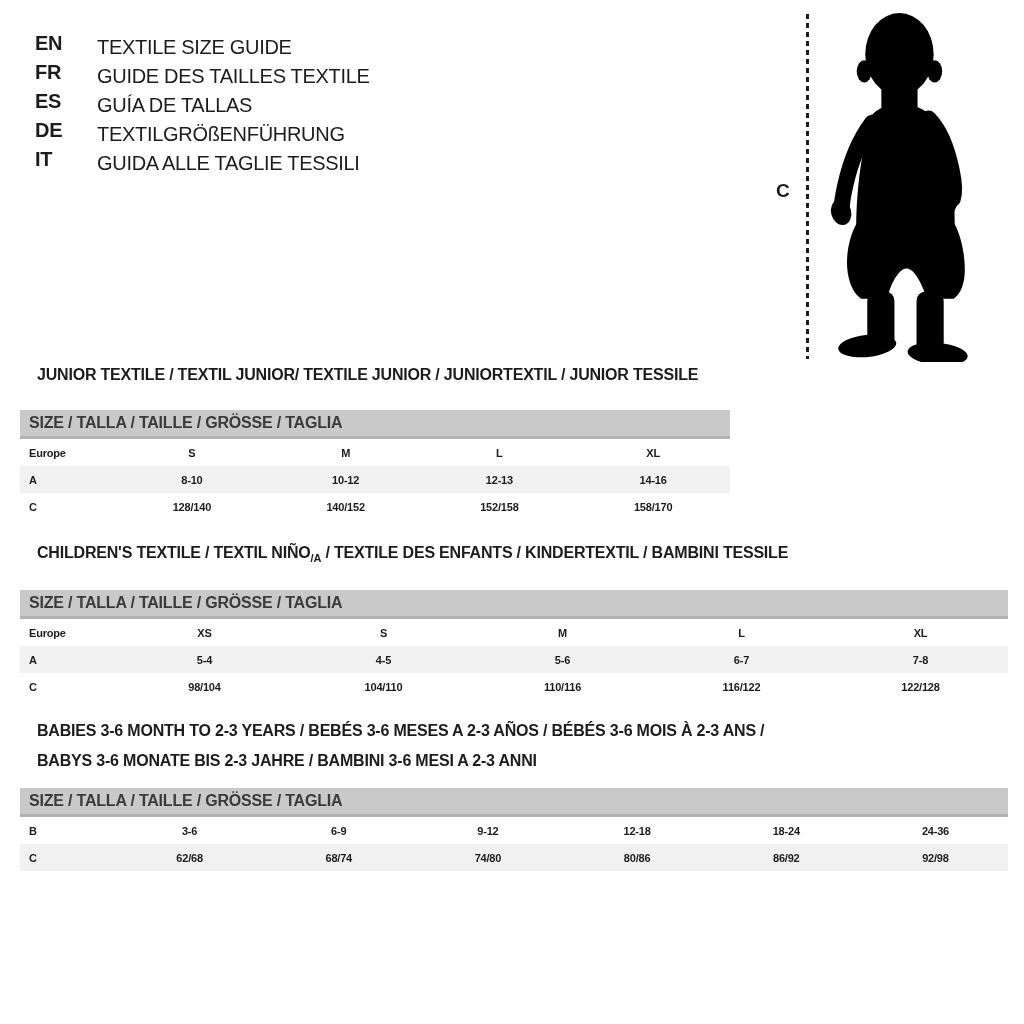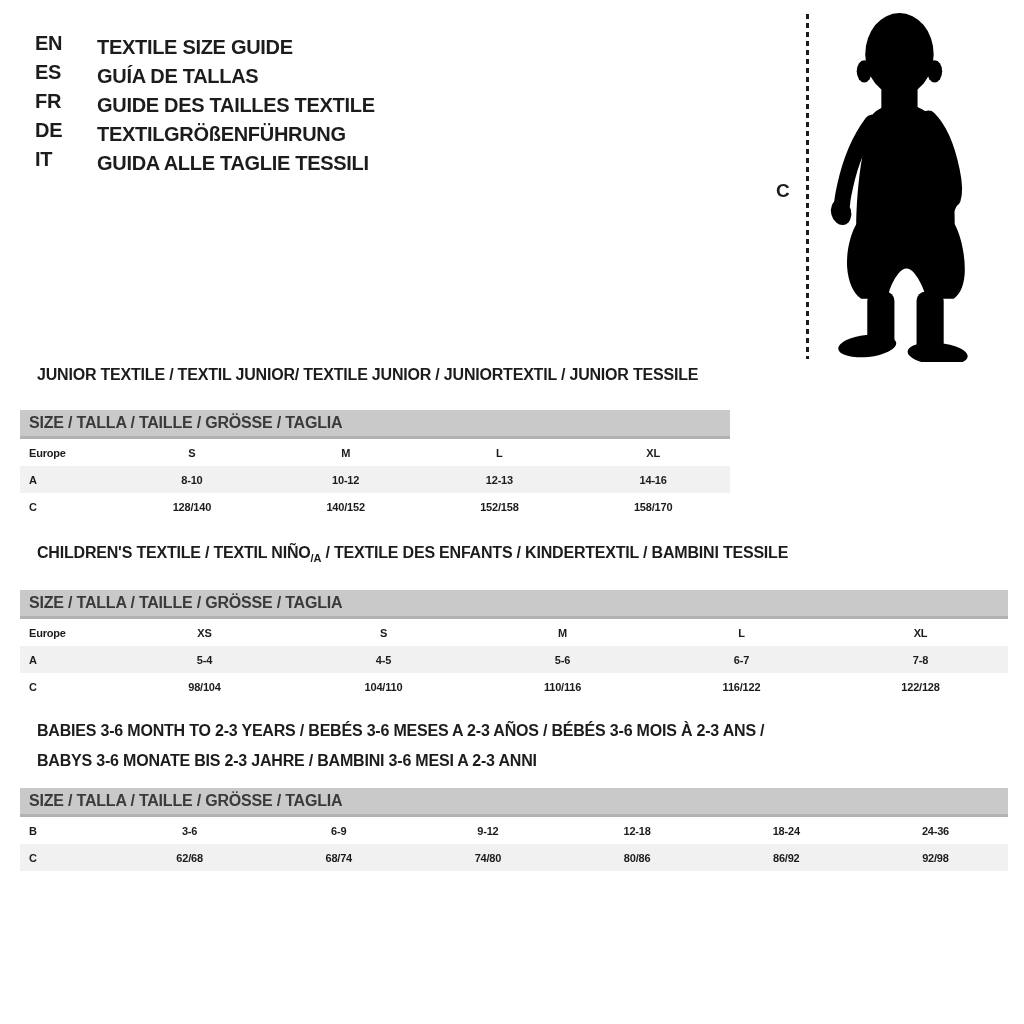--- a/index.html
+++ b/index.html
@@ -14,21 +14,21 @@
   body{
     width:1024px;height:1024px;background:var(--page_bg);
     font-family:"Liberation Sans",sans-serif;color:var(--text);
   }
   .canvas{position:relative;width:1008px;height:1024px;overflow:hidden;background:var(--page_bg);}
 
   
   .lang-list{position:absolute;left:35px;top:29px;}
   .lang-row{display:flex;height:29px;align-items:center;}
   .lang-code{width:62px;font-weight:700;font-size:20px;letter-spacing:-0.3px;}
-  .lang-name{font-weight:700;font-size:20px;letter-spacing:-0.3px;white-space:nowrap;margin-top:8px;}
+  .lang-name{font-weight:400;font-size:20px;letter-spacing:-0.3px;white-space:nowrap;margin-top:8px;}
 
   
   .measure-line{
     position:absolute;left:806px;top:14px;width:3px;height:345px;
     background:repeating-linear-gradient(to bottom, var(--text) 0 5px, transparent 5px 9px);
   }
   .measure-label{position:absolute;left:776px;top:180px;font-size:19px;font-weight:700;}
   .toddler{position:absolute;left:820px;top:10px;width:176px;height:352px;fill:var(--silhouette,#000);}
   .toddler .limb{fill:none;stroke:var(--silhouette,#000);stroke-linecap:round;}
   .toddler .limb-wide{stroke-width:16px;}
@@ -62,26 +62,26 @@
 <body>
 
 <div class="canvas">
 
   <div class="lang-list">
     <div class="lang-row">
       <span class="lang-code">EN</span>
       <span class="lang-name">TEXTILE SIZE GUIDE</span>
     </div>
     <div class="lang-row">
+      <span class="lang-code">FR</span>
+      <span class="lang-name">GUIDE DES TAILLES TEXTILE</span>
+    </div>
+    <div class="lang-row">
       <span class="lang-code">ES</span>
       <span class="lang-name">GUÍA DE TALLAS</span>
-    </div>
-    <div class="lang-row">
-      <span class="lang-code">FR</span>
-      <span class="lang-name">GUIDE DES TAILLES TEXTILE</span>
     </div>
     <div class="lang-row">
       <span class="lang-code">DE</span>
       <span class="lang-name">TEXTILGRÖßENFÜHRUNG</span>
     </div>
     <div class="lang-row">
       <span class="lang-code">IT</span>
       <span class="lang-name">GUIDA ALLE TAGLIE TESSILI</span>
     </div>
   </div>

